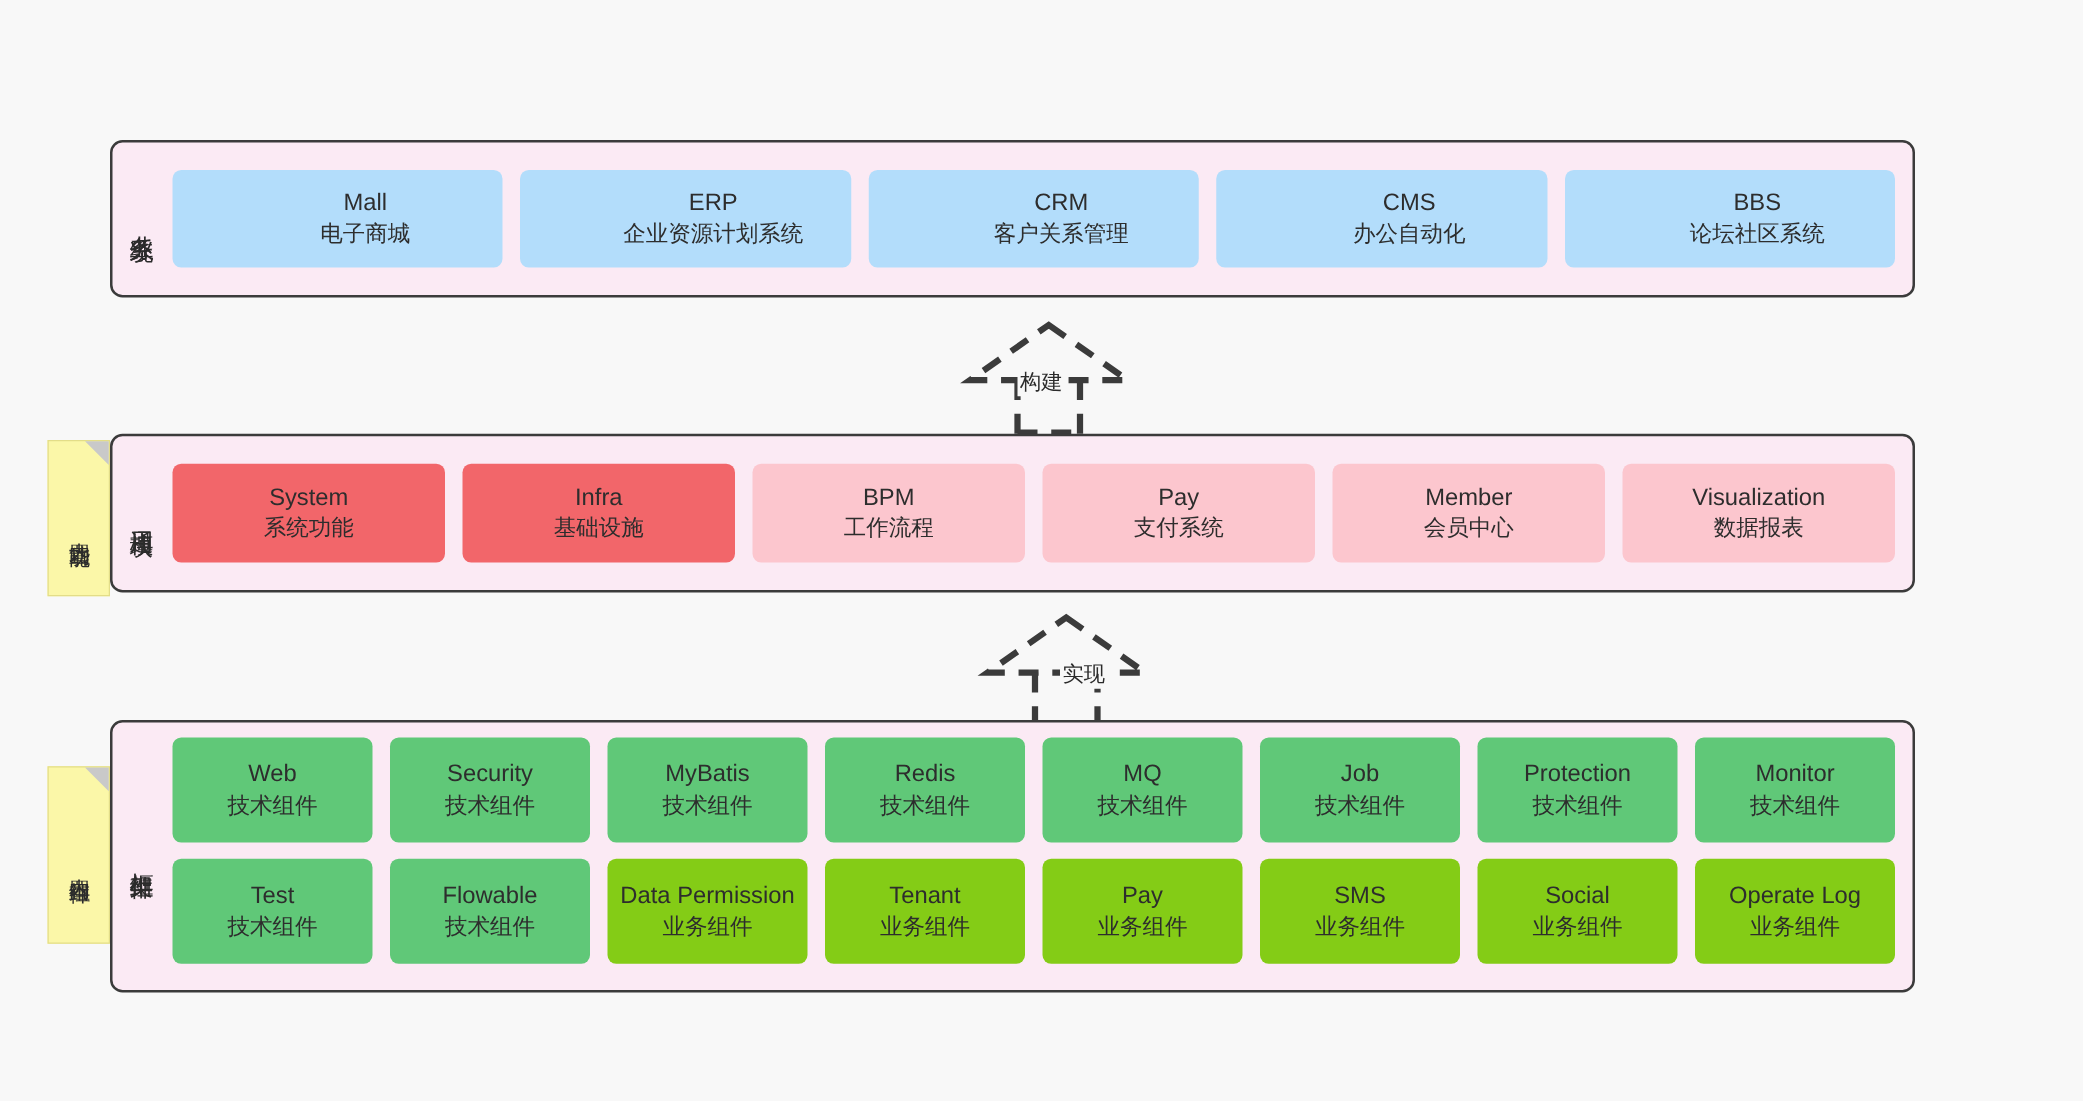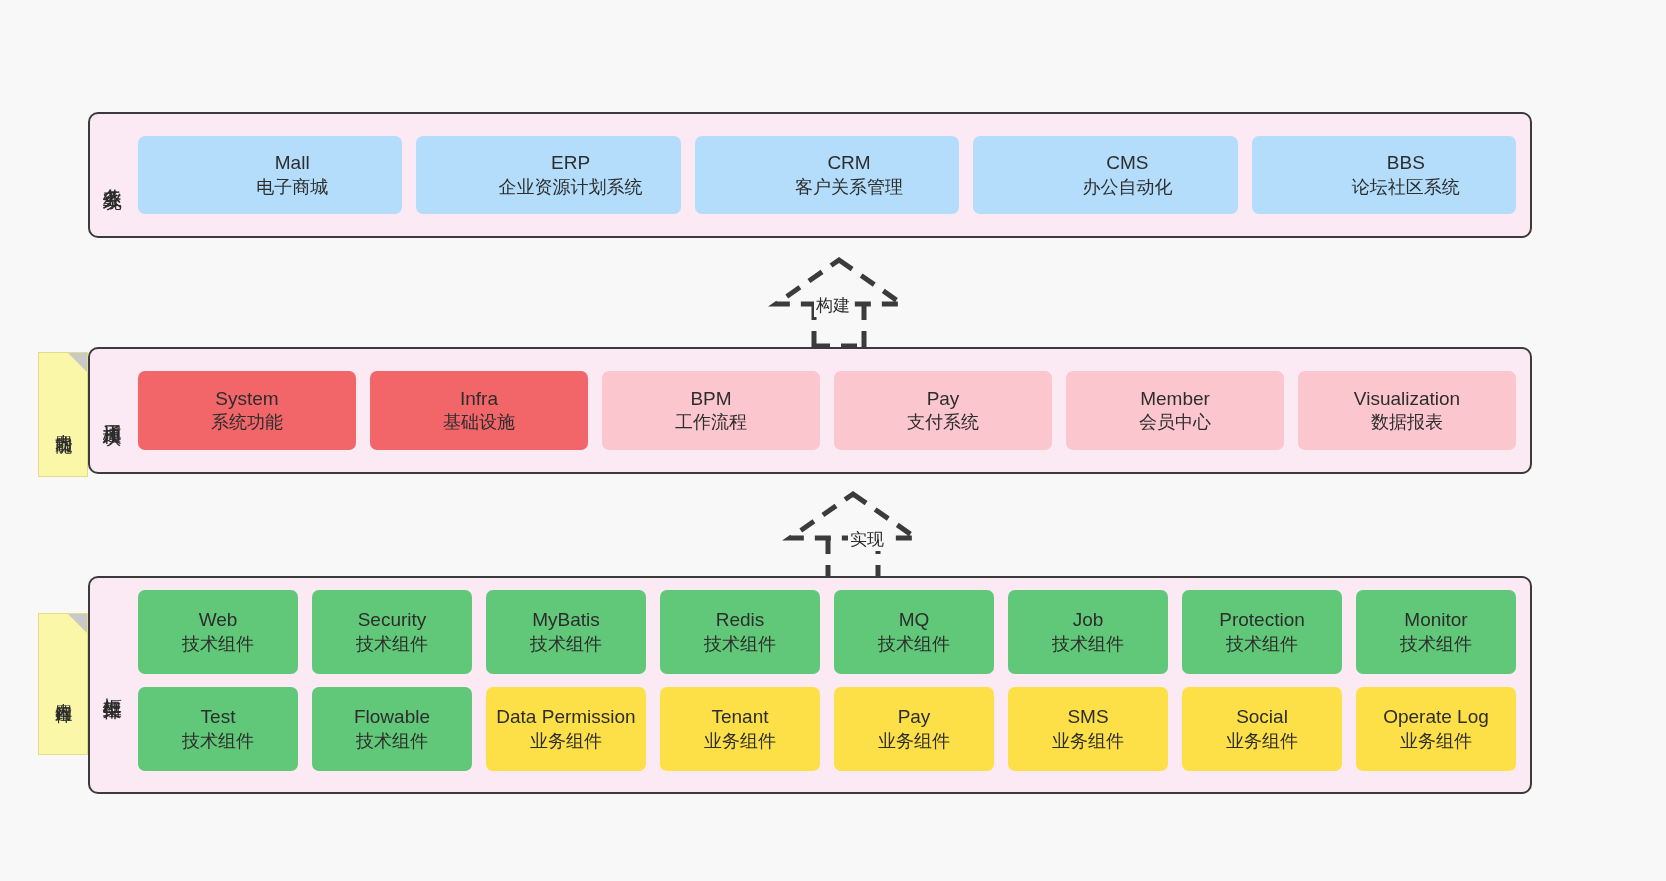--- a/index.html
+++ b/index.html
@@ -68,21 +68,21 @@
     padding: 6px 4px;
     min-width: 0;
   }
   .card .t-en { font-size: 19px; }
   .card .t-cn { font-size: 18px; }
 
   .c-blue      { background: #b3ddfb; padding-left: 48px; }
   .c-red       { background: #f2666a; }
   .c-pink      { background: #fcc6ce; }
   .c-green     { background: #60c878; }
-  .c-lgreen    { background: #fde047; }
+  .c-lgreen    { background: #84cc16; }
 
   
   #layer-business { left: 88px; top: 112px; width: 1444px; height: 126px; }
   #layer-business .card { height: 78px; }
 
   #layer-common { left: 88px; top: 347px; width: 1444px; height: 127px; }
   #layer-common .card { height: 79px; justify-content: center; }
 
   #layer-framework { left: 88px; top: 576px; width: 1444px; height: 218px; }
   #layer-framework .card { height: 84px; }

